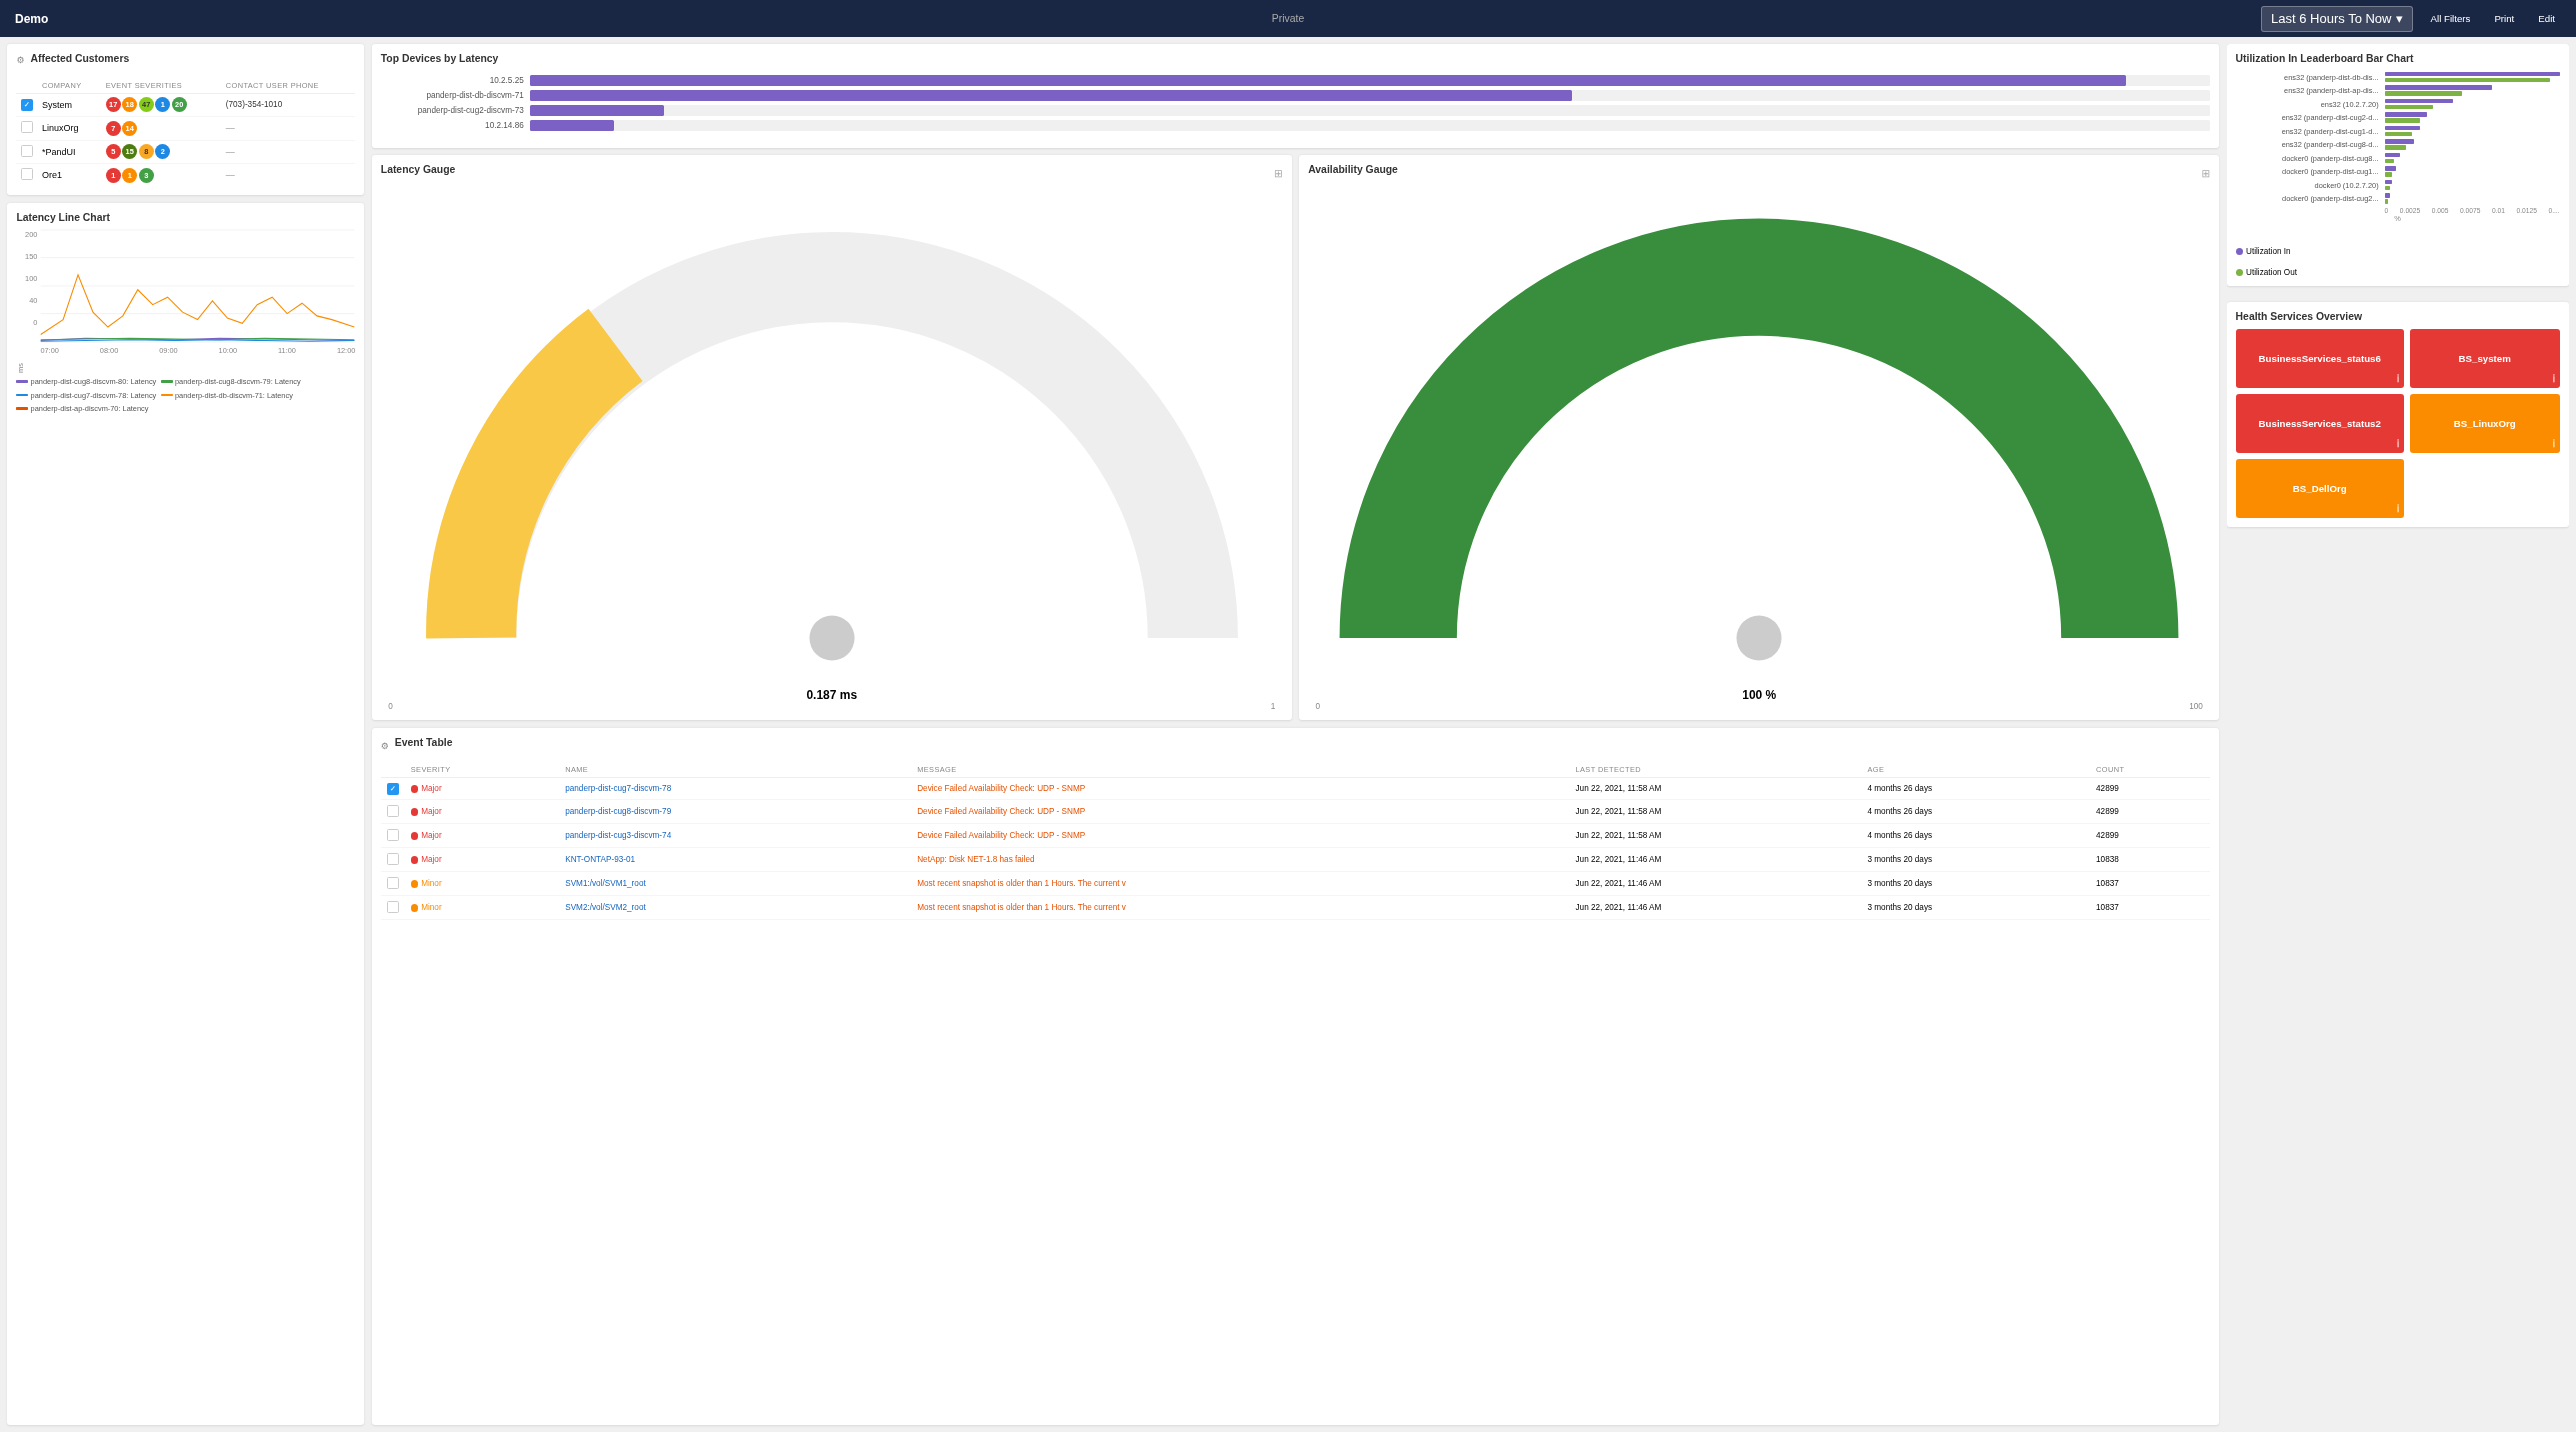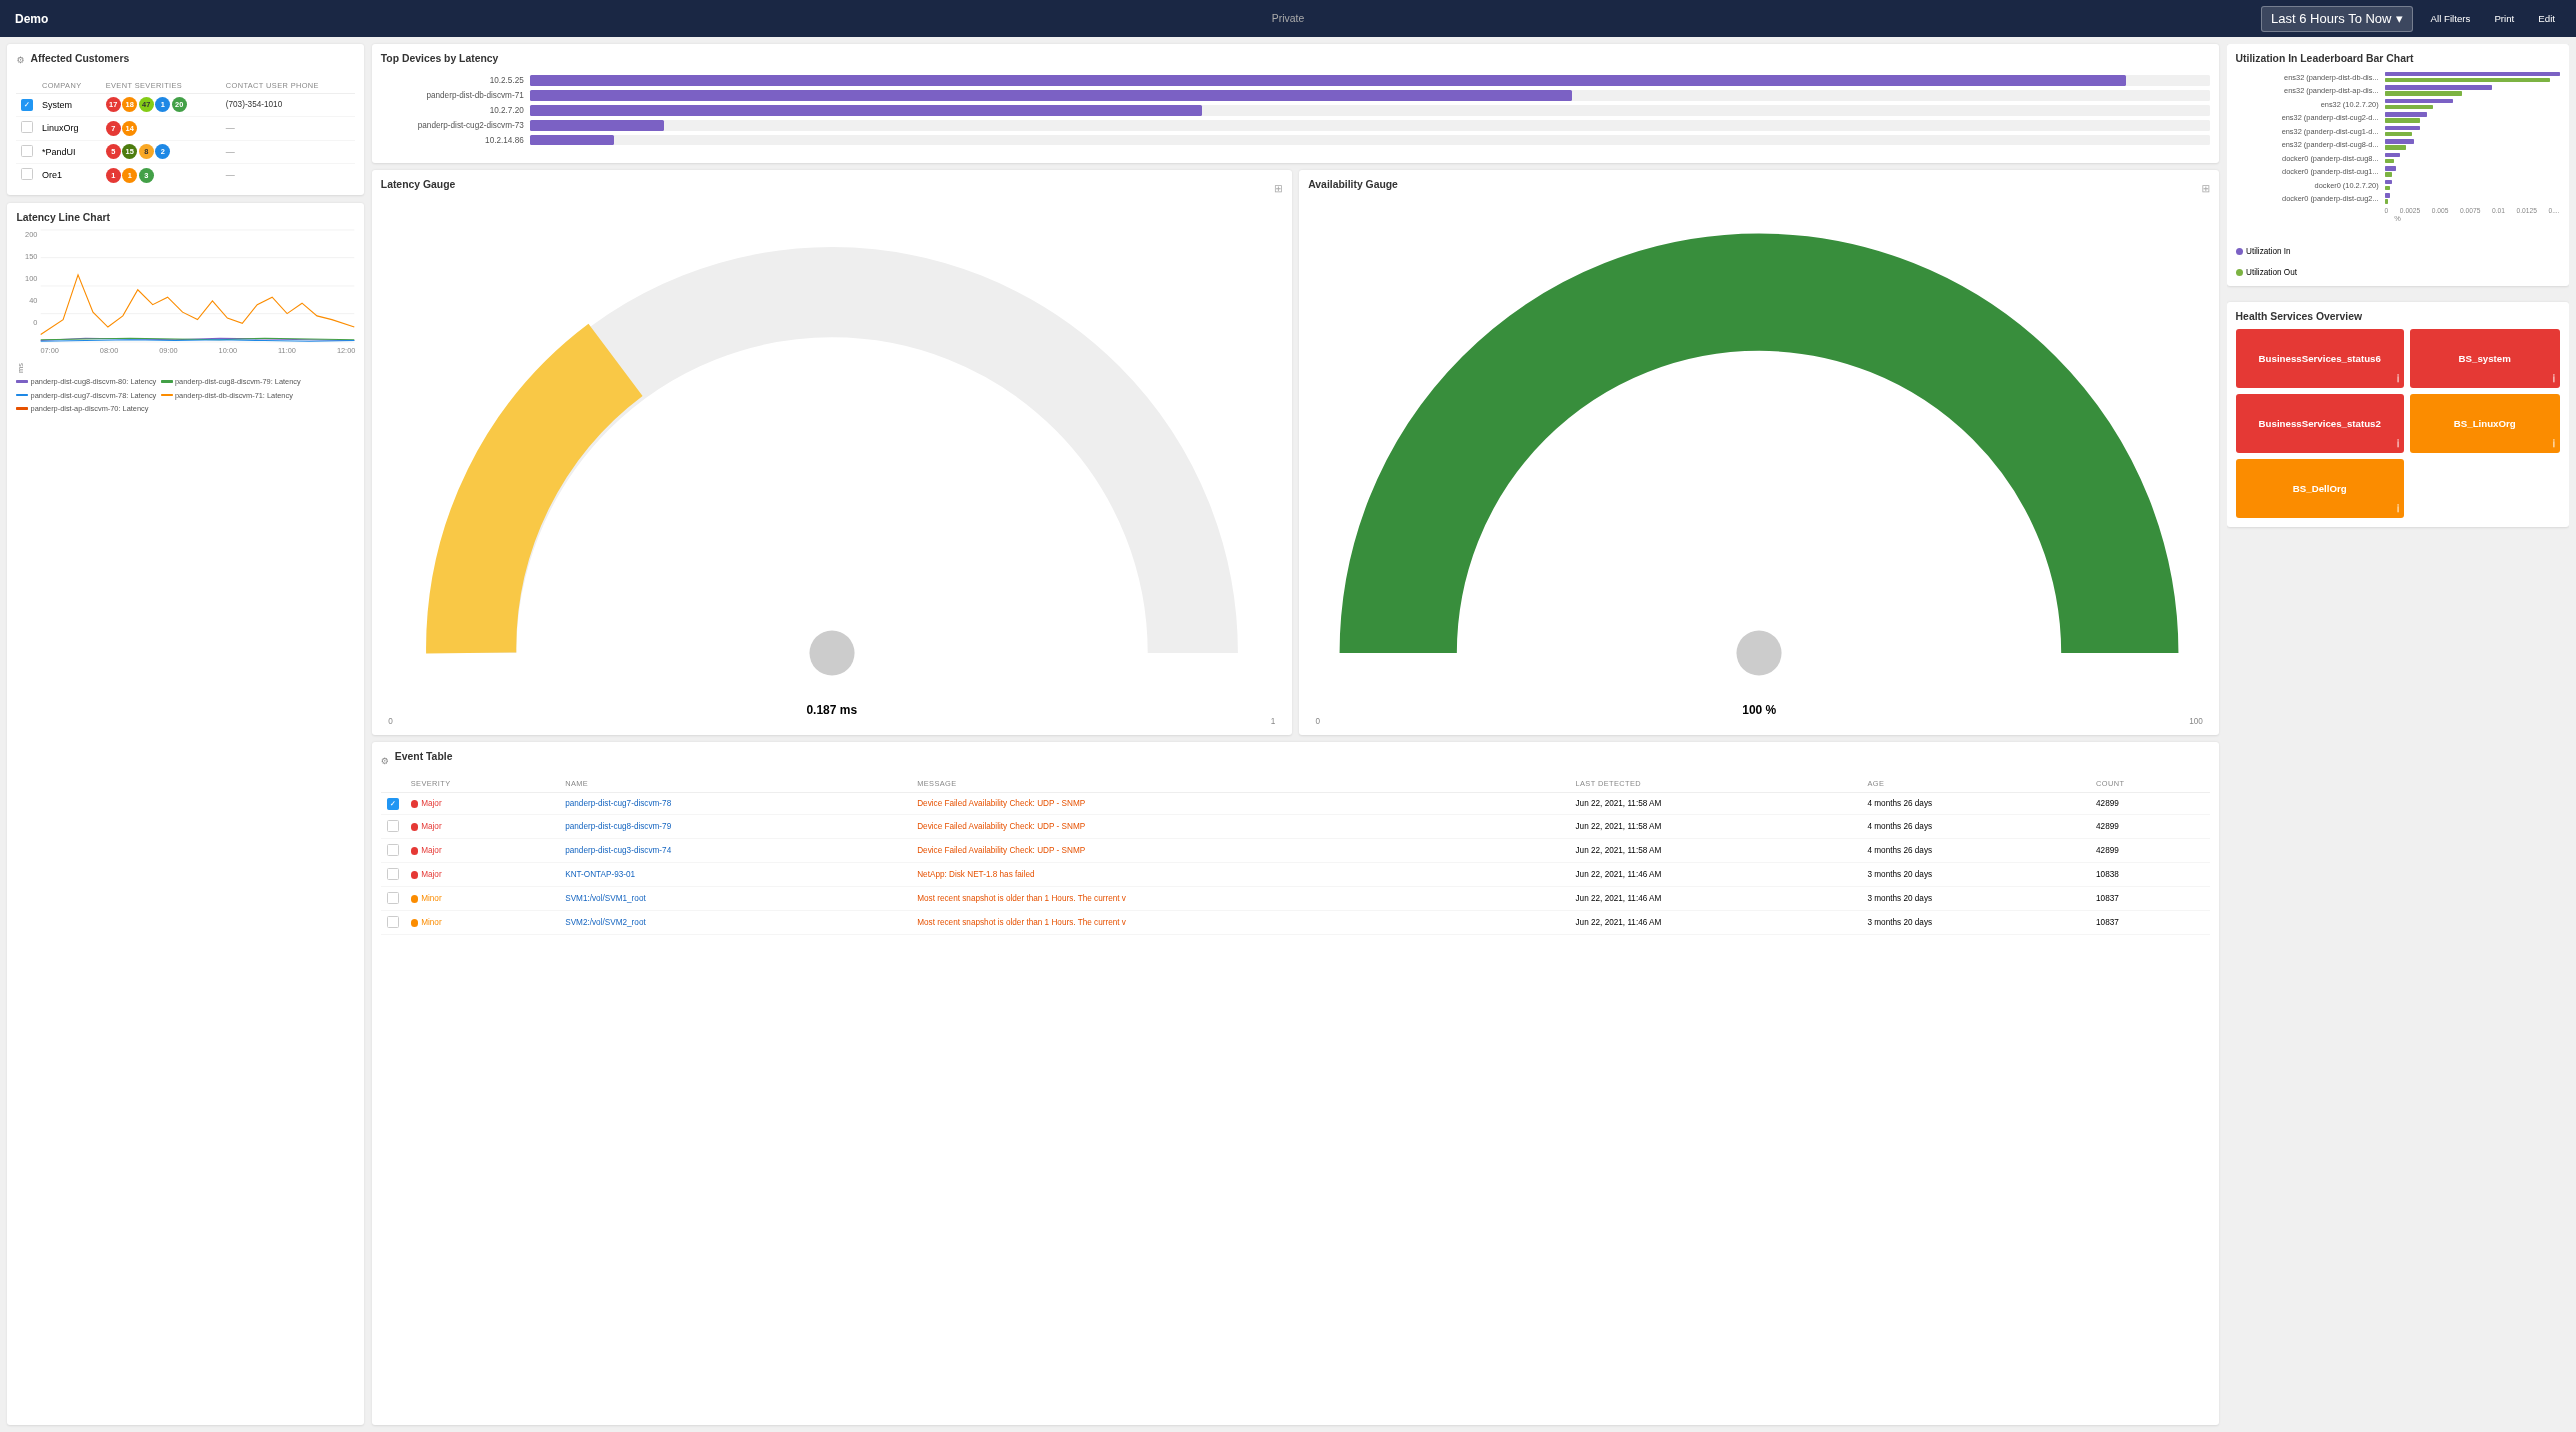--- a/index.html
+++ b/index.html
@@ -319,26 +319,20 @@
               <div class="bar-fill" style="width: 95%;"></div>
             </div>
           </div>
           <div class="bar-row">
             <div class="bar-label">panderp-dist-db-discvm-71</div>
             <div class="bar-container">
               <div class="bar-fill" style="width: 62%;"></div>
             </div>
           </div>
           <div class="bar-row">
-            <div class="bar-label">10.2.7.20</div>
-            <div class="bar-container">
-              <div class="bar-fill" style="width: 40%;"></div>
-            </div>
-          </div>
-          <div class="bar-row">
             <div class="bar-label">panderp-dist-cug2-discvm-73</div>
             <div class="bar-container">
               <div class="bar-fill" style="width: 8%;"></div>
             </div>
           </div>
           <div class="bar-row">
             <div class="bar-label">10.2.14.86</div>
             <div class="bar-container">
               <div class="bar-fill" style="width: 5%;"></div>
             </div>

